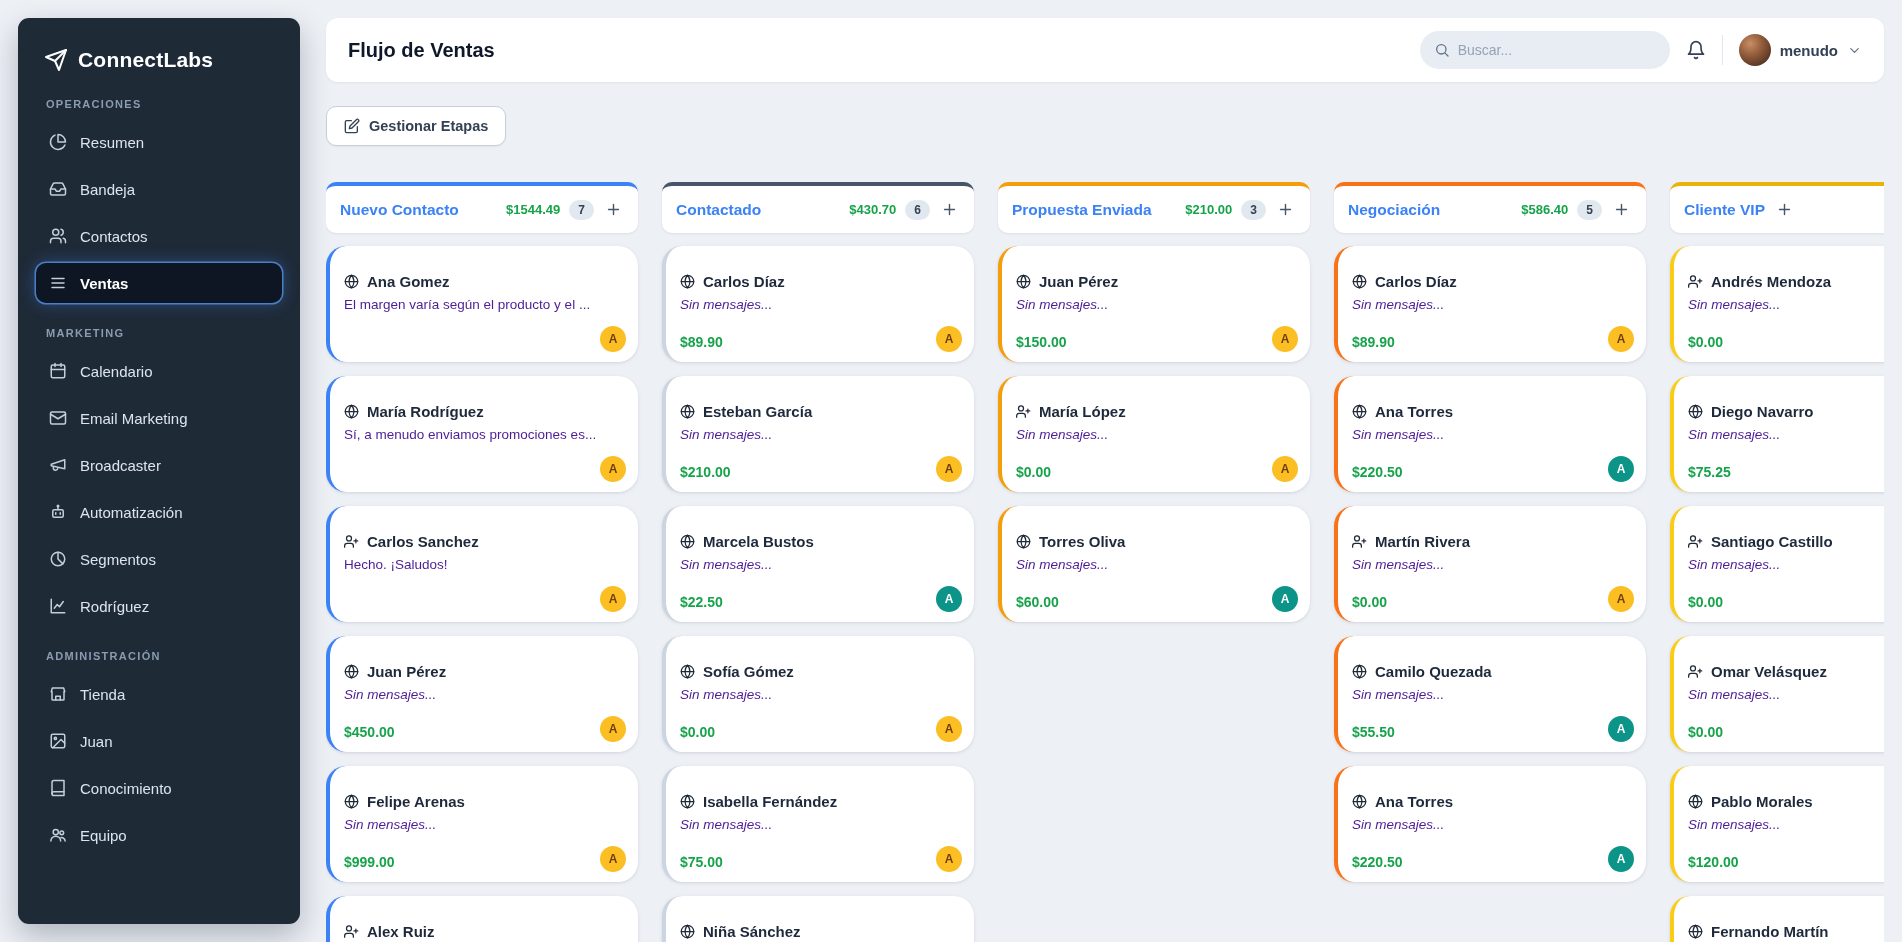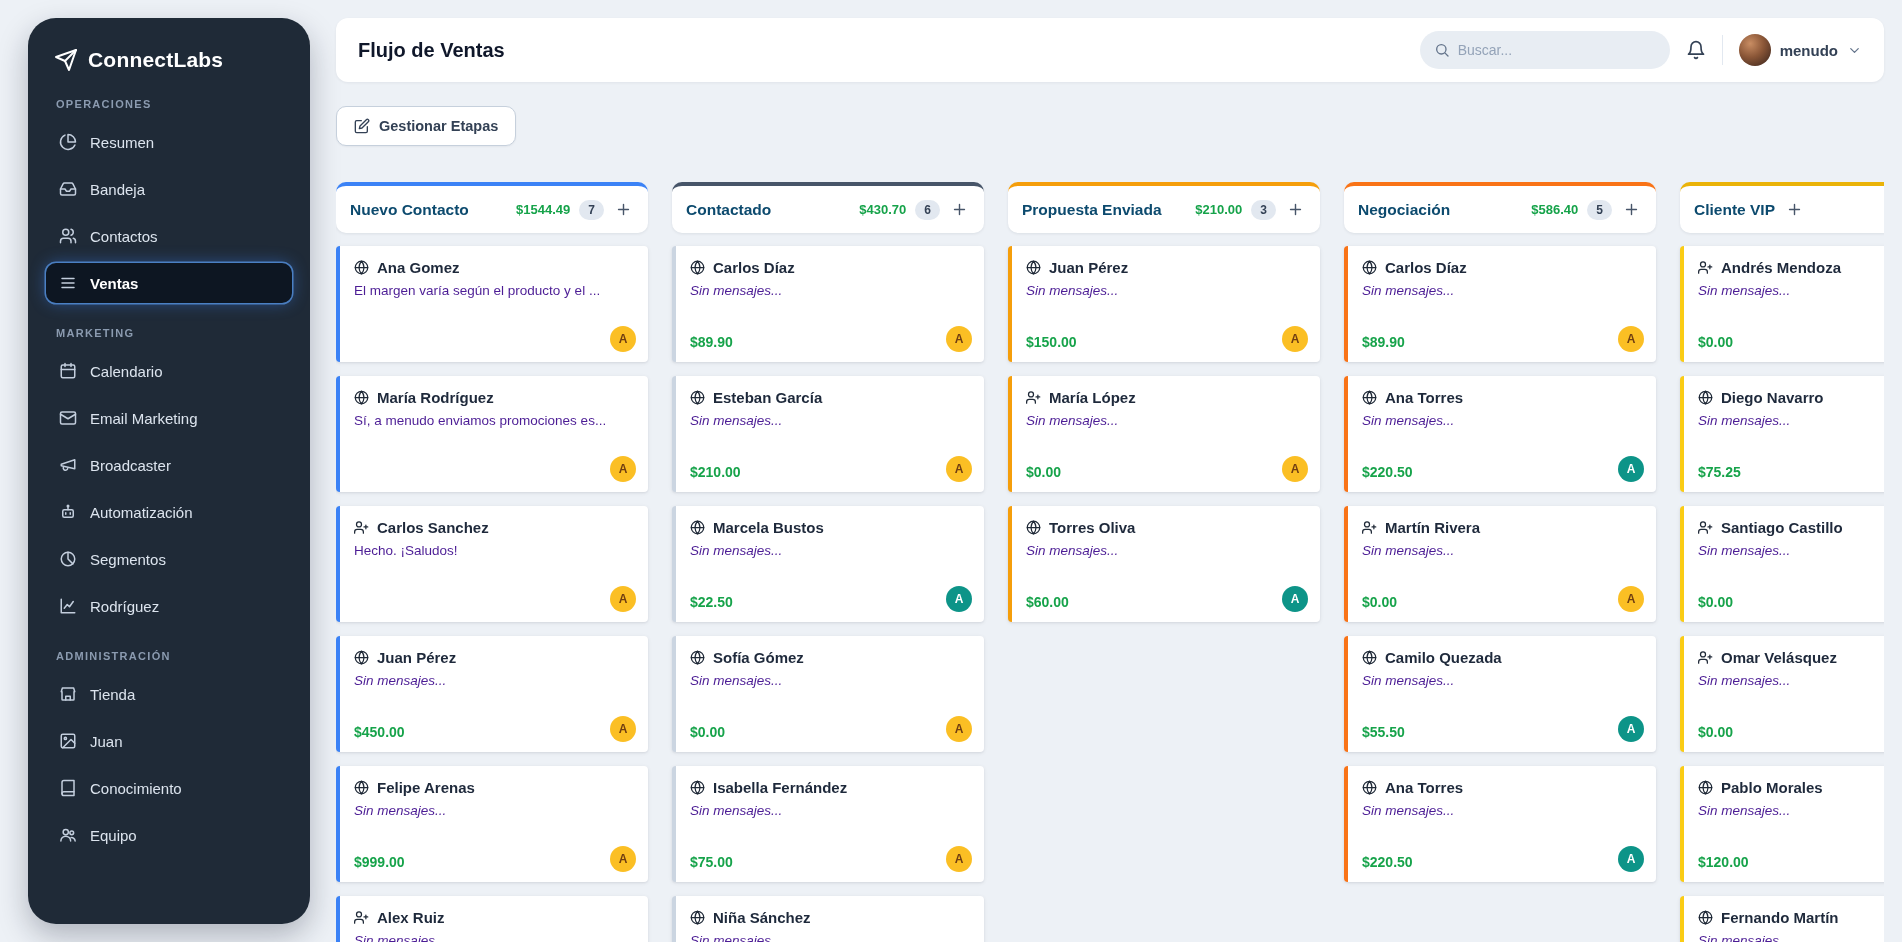--- a/index.html
+++ b/index.html
@@ -7,23 +7,23 @@
   body {
     font-family: "Liberation Sans", "DejaVu Sans", sans-serif;
     background: #edf1f6;
     color: #1e293b;
   }
   .app { display: flex; width: 100%; height: 100%; }
 
   
   .sidebar {
     flex: 0 0 282px;
-    margin: 18px 0 18px 28px;
+    margin: 18px 0 18px 18px;
     background: #1f2a37;
-    border-radius: 28px;
+    border-radius: 11px;
     padding: 26px 18px;
     box-shadow: 0 12px 30px rgba(15,23,42,.28);
     overflow: hidden;
   }
   .brand { display: flex; align-items: center; gap: 10px; padding: 4px 8px 0; margin-bottom: 26px; }
   .brand .icon svg { width: 24px; height: 24px; }
   .brand { color: #ffffff; }
   .brand-name { font-size: 21px; font-weight: 700; letter-spacing: .2px; }
   .nav-section-label {
     color: #8b9bb0; font-size: 11px; font-weight: 700; letter-spacing: 1.3px;
@@ -85,32 +85,32 @@
   .board {
     margin-top: 36px; display: flex; gap: 24px; align-items: flex-start;
     overflow: hidden; flex: 1;
   }
   .column { flex: 0 0 312px; width: 312px; }
   .col-header {
     background: #ffffff; border-radius: 10px; border-top: 4px solid #3b82f6;
     padding: 13px 14px; display: flex; align-items: center; gap: 9px;
     box-shadow: 0 1px 3px rgba(15,23,42,.08);
   }
-  .col-title { font-size: 15.5px; font-weight: 700; color: #0c4a6e; text-align: right; }
+  .col-title { font-size: 15.5px; font-weight: 700; color: #3b82f6; text-align: right; }
   .col-total { margin-left: auto; font-size: 13px; font-weight: 700; color: #16a34a; }
   .col-count {
     background: #e2e8f0; color: #334155; font-size: 12px; font-weight: 700;
     border-radius: 999px; padding: 3px 9px;
   }
   .col-add { background: none; border: none; cursor: pointer; color: #475569; display: flex; padding: 2px; }
   .col-add svg { width: 17px; height: 17px; }
   .cards { margin-top: 13px; display: flex; flex-direction: column; gap: 14px; }
   .card {
-    position: relative; background: #ffffff; border-radius: 4px;
-    border-left: 4px solid #3b82f6; padding: 13px 14px; min-height: 116px;
+    position: relative; background: #ffffff; border-radius: 20px;
+    border-left: 4px solid #3b82f6; padding: 27px 14px; min-height: 116px;
     box-shadow: 0 1px 2px rgba(15,23,42,.05), 0 1px 4px rgba(15,23,42,.08);
   }
   .card-name { display: flex; align-items: center; gap: 8px; font-size: 15px; font-weight: 700; color: #1e293b; white-space: nowrap; overflow: hidden; }
   .card-name .icon { color: #1f2937; flex: 0 0 auto; }
   .card-name .icon svg { width: 15px; height: 15px; }
   .card-msg {
     margin-top: 7px; font-size: 13.5px; color: #4c1d95;
     white-space: nowrap; overflow: hidden; text-overflow: ellipsis;
   }
   .card-msg.italic { font-style: italic; }

